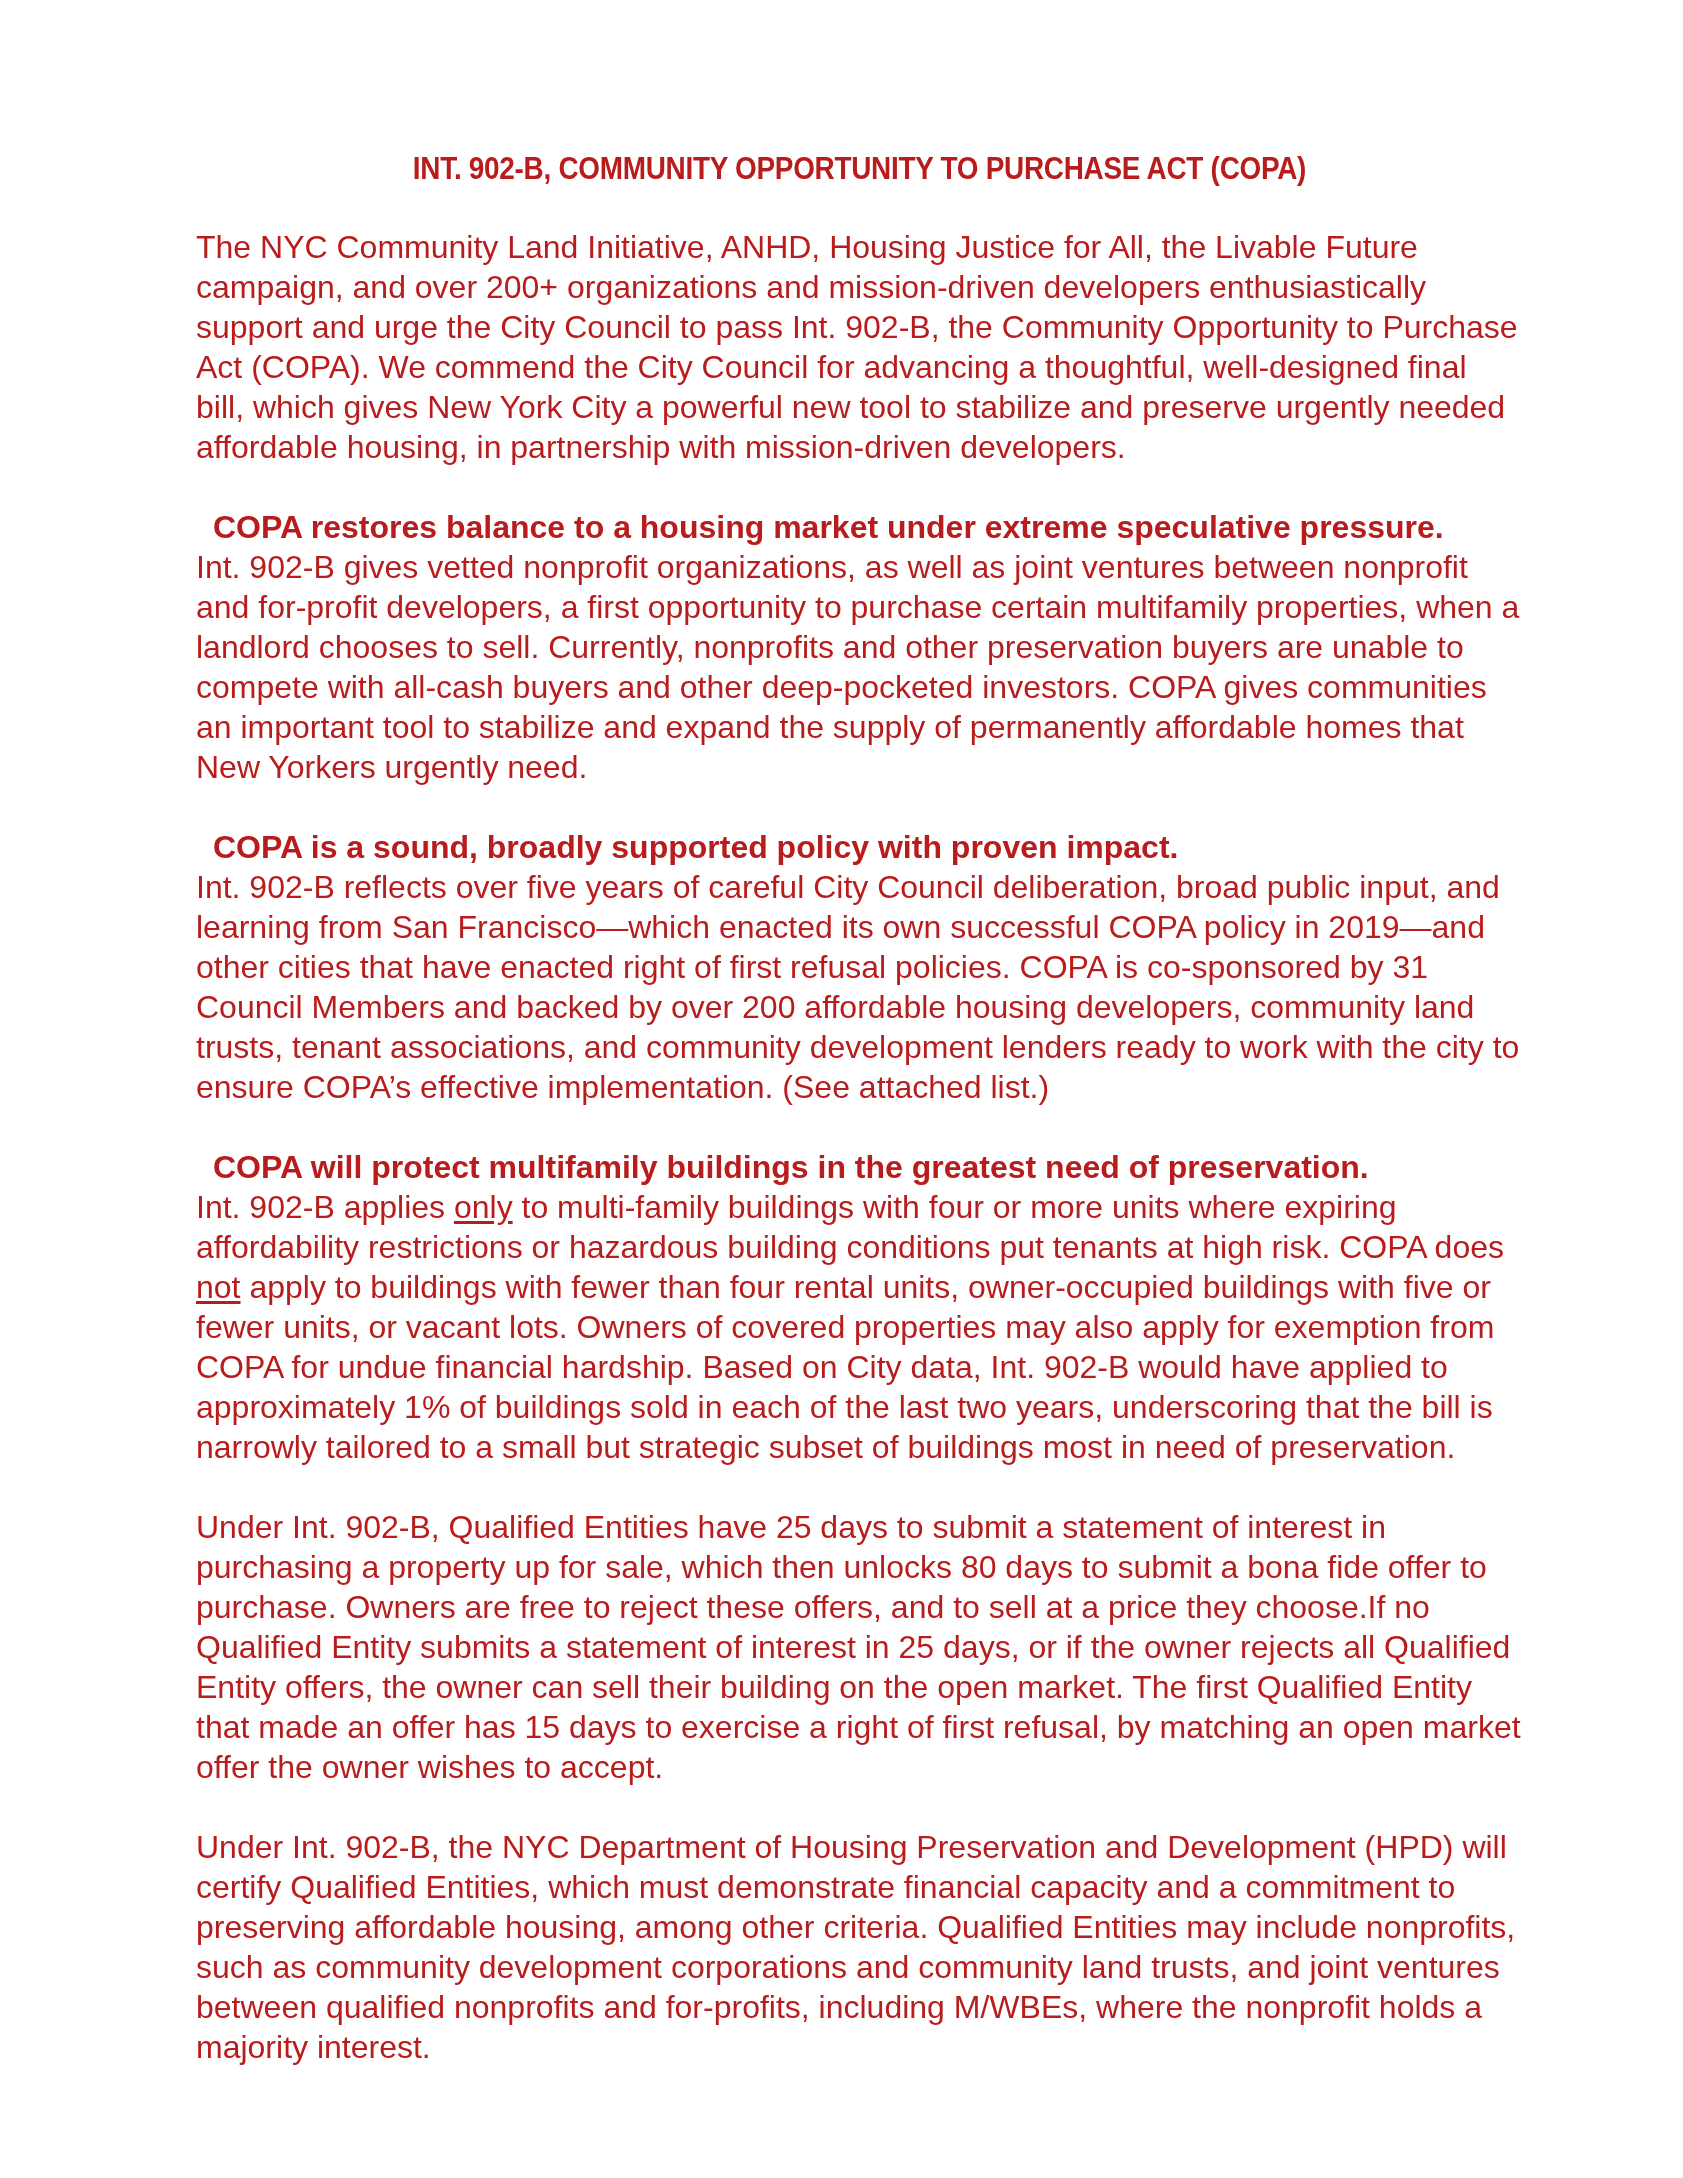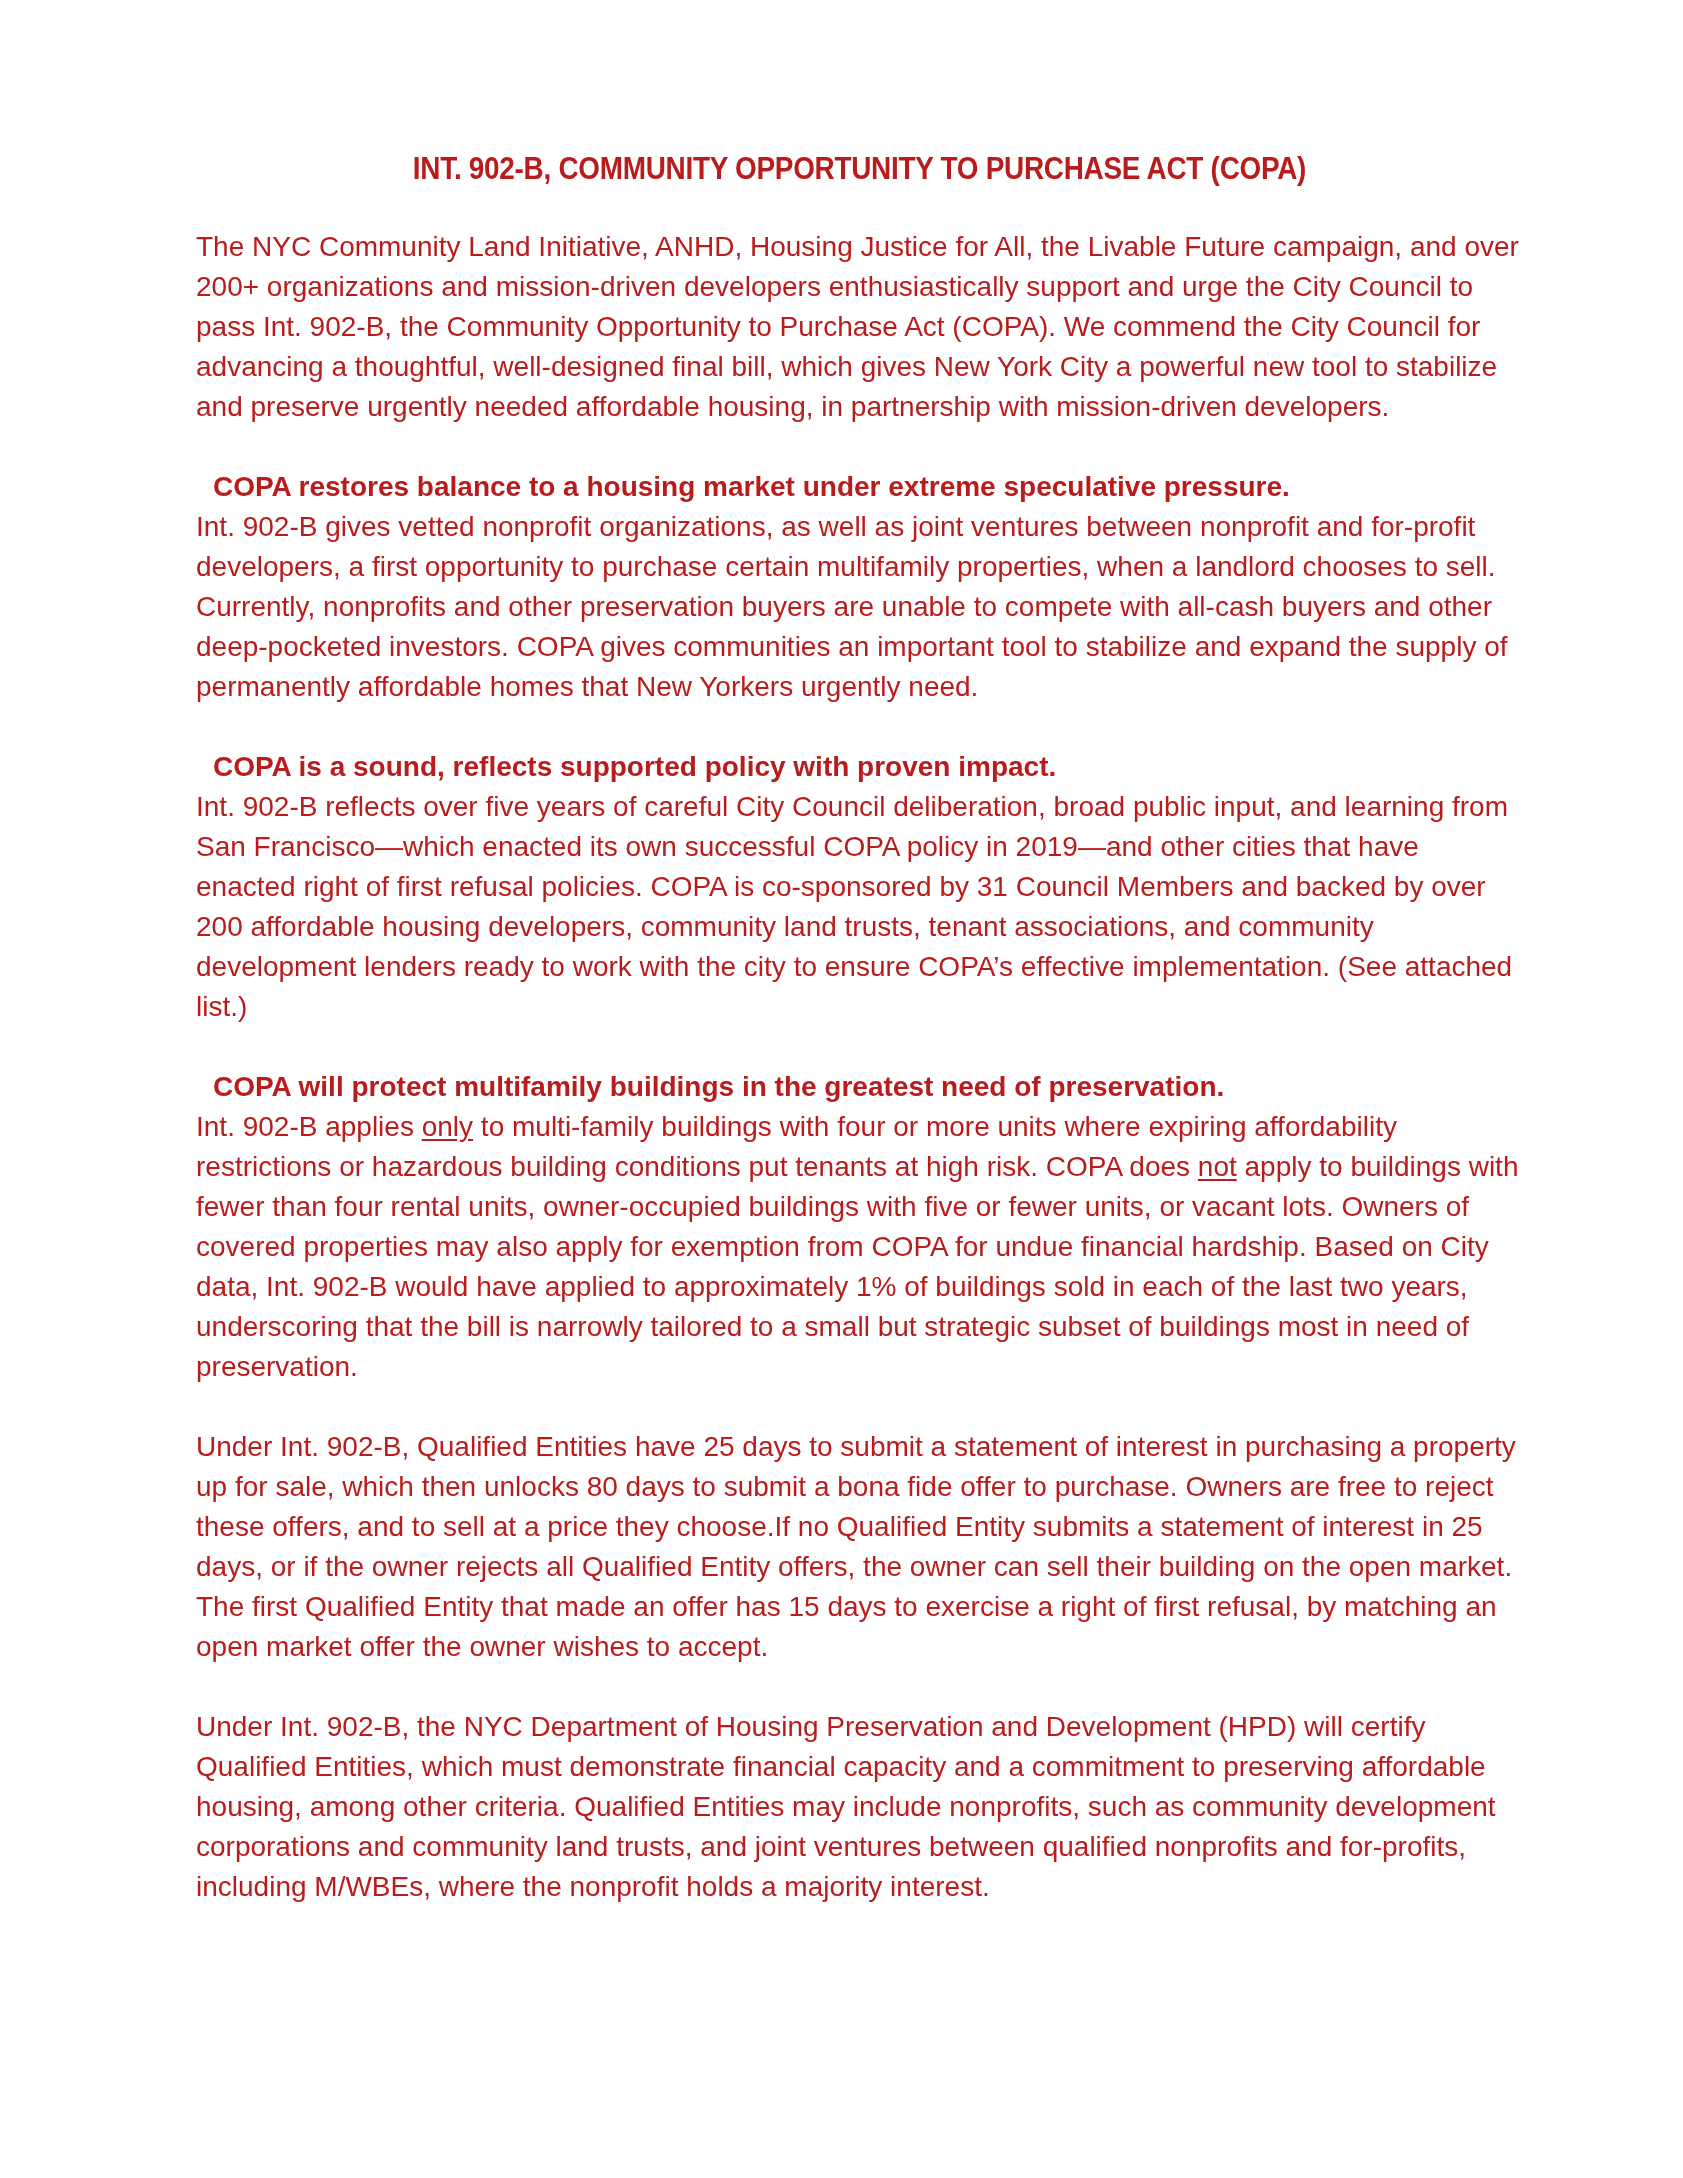--- a/index.html
+++ b/index.html
@@ -18,21 +18,21 @@
     text-align: center;
     letter-spacing: -0.3px;
     margin: 0 0 36px 0;
     line-height: 44px;
     transform: scaleX(0.9);
     transform-origin: center;
     width: 1327px;
   }
   .para {
     font-family: "Liberation Sans", sans-serif;
-    font-size: 28px;
+    font-size: 32px;
     line-height: 40px;
     margin: 0 0 40px 0;
   }
   .heading {
     font-weight: bold;
     display: block;
     margin-left: 17px;
   }
   .u { text-decoration: underline; text-underline-offset: 3px; }
 </style>
@@ -43,21 +43,21 @@
   <h1 class="title">INT. 902-B, COMMUNITY OPPORTUNITY TO PURCHASE ACT (COPA)</h1>
 
   <p class="para">The NYC Community Land Initiative, ANHD, Housing Justice for All, the Livable Future campaign, and over 200+ organizations and mission-driven developers enthusiastically support and urge the City Council to pass Int. 902-B, the Community Opportunity to Purchase Act (COPA). We commend the City Council for advancing a thoughtful, well-designed final bill, which gives New York City a powerful new tool to stabilize and preserve urgently needed affordable housing, in partnership with mission-driven developers.</p>
 
   <div class="para">
     <span class="heading">COPA restores balance to a housing market under extreme speculative pressure.</span>
     <span>Int. 902-B gives vetted nonprofit organizations, as well as joint ventures between nonprofit and for-profit developers, a first opportunity to purchase certain multifamily properties, when a landlord chooses to sell. Currently, nonprofits and other preservation buyers are unable to compete with all-cash buyers and other deep-pocketed investors. COPA gives communities an important tool to stabilize and expand the supply of permanently affordable homes that New Yorkers urgently need.</span>
   </div>
 
   <div class="para">
-    <span class="heading">COPA is a sound, reflects supported policy with proven impact.</span>
+    <span class="heading">COPA is a sound, broadly supported policy with proven impact.</span>
     <span>Int. 902-B reflects over five years of careful City Council deliberation, broad public input, and learning from San Francisco—which enacted its own successful COPA policy in 2019—and other cities that have enacted right of first refusal policies. COPA is co-sponsored by 31 Council Members and backed by over 200 affordable housing developers, community land trusts, tenant associations, and community development lenders ready to work with the city to ensure COPA’s effective implementation. (See attached list.)</span>
   </div>
 
   <div class="para">
     <span class="heading">COPA will protect multifamily buildings in the greatest need of preservation.</span>
     <span><span>Int. 902-B applies </span><span class="u">only</span><span> to multi-family buildings with four or more units where expiring affordability restrictions or hazardous building conditions put tenants at high risk. COPA does </span><span class="u">not</span><span> apply to buildings with fewer than four rental units, owner-occupied buildings with five or fewer units, or vacant lots. Owners of covered properties may also apply for exemption from COPA for undue financial hardship. Based on City data, Int. 902-B would have applied to approximately 1% of buildings sold in each of the last two years, underscoring that the bill is narrowly tailored to a small but strategic subset of buildings most in need of preservation.</span></span>
   </div>
 
   <div class="para">
     <span>Under Int. 902-B, Qualified Entities have 25 days to submit a statement of interest in purchasing a property up for sale, which then unlocks 80 days to submit a bona fide offer to purchase. Owners are free to reject these offers, and to sell at a price they choose.If no Qualified Entity submits a statement of interest in 25 days, or if the owner rejects all Qualified Entity offers, the owner can sell their building on the open market. The first Qualified Entity that made an offer has 15 days to exercise a right of first refusal, by matching an open market offer the owner wishes to accept.</span>

